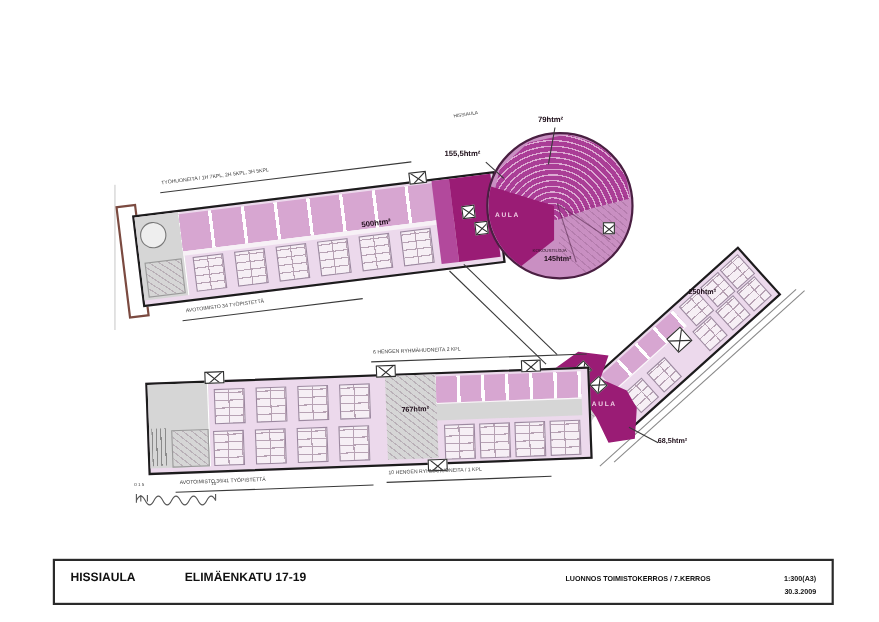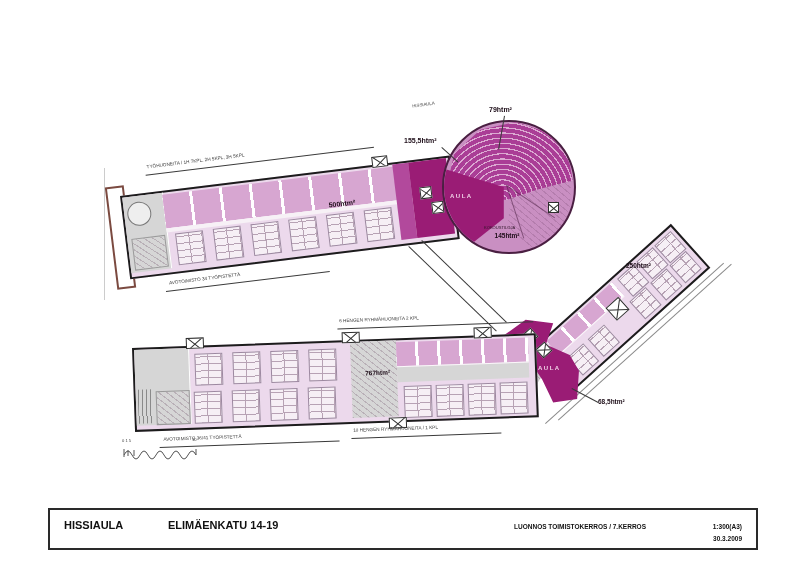--- a/index.html
+++ b/index.html
@@ -176,19 +176,19 @@
       <path d="M2 10 Q6 2 10 10 T18 10 T26 10 T34 10 T42 10 T50 10 T58 10 T66 10 T74 10" fill="none" stroke="#555" stroke-width="1"></path>
       <line x1="2" y1="4" x2="2" y2="12" stroke="#555" stroke-width="1"></line>
       <line x1="6" y1="5" x2="6" y2="11" stroke="#555" stroke-width="1"></line>
       <line x1="12" y1="5" x2="12" y2="11" stroke="#555" stroke-width="1"></line>
       <line x1="74" y1="4" x2="74" y2="10" stroke="#555" stroke-width="1"></line>
     </svg>
   </div>
 
   <div class="titleblock">
     <span class="tb-big" style="left:14px;top:9px;">HISSIAULA</span>
-    <span class="tb-big" style="left:118px;top:9px;">ELIMÄENKATU 14-19</span>
+    <span class="tb-big" style="left:118px;top:9px;">ELIMÄENKATU 17-19</span>
     <span class="tb-sm" style="right:110px;top:13px;">LUONNOS TOIMISTOKERROS / 7.KERROS</span>
     <span class="tb-sm" style="right:14px;top:13px;">1:300(A3)</span>
     <span class="tb-sm" style="right:14px;top:25px;">30.3.2009</span>
   </div>
 
 </div>
 
 </body></html>

